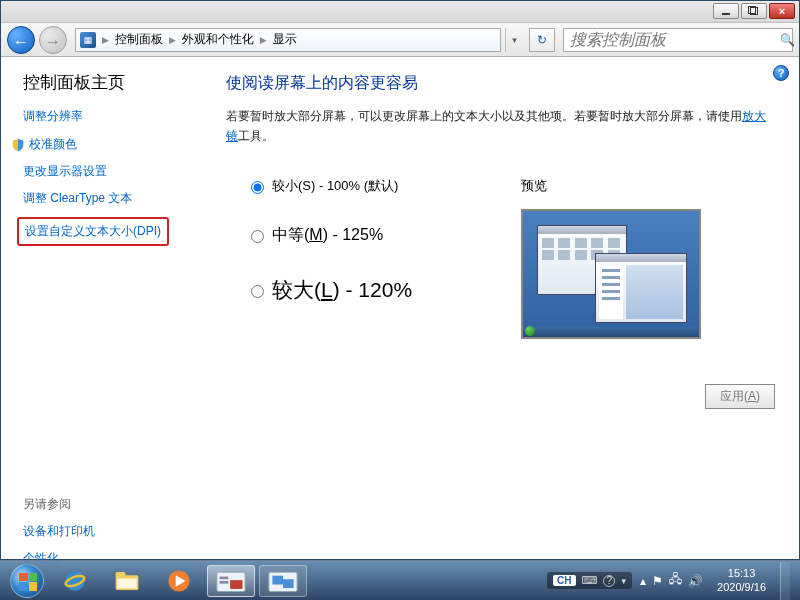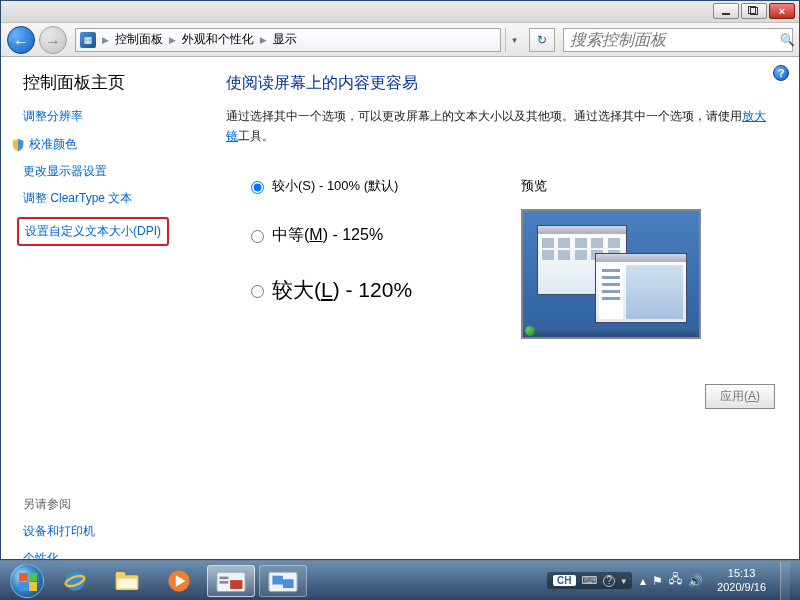--- a/index.html
+++ b/index.html
@@ -146,21 +146,21 @@
       <div class="spacer"></div>
       <div class="seealso">另请参阅</div>
       <a class="link">设备和打印机</a>
       <a class="link">个性化</a>
     </div>
 
     <div class="content">
       <div class="help-icon">?</div>
       <h1>使阅读屏幕上的内容更容易</h1>
       <div class="desc">
-        <span>通过选择其中一个选项，可以更改屏幕上的文本大小以及其他项。通过选择其中一个选项，请使用</span><a>放大镜</a><span>工具。</span>
+        <span>若要暂时放大部分屏幕，可以更改屏幕上的文本大小以及其他项。若要暂时放大部分屏幕，请使用</span><a>放大镜</a><span>工具。</span>
       </div>
 
       <div class="options">
         <div class="radios">
           <label class="radio-row" style="font-size:13px">
             <input type="radio" name="dpi" checked="" style="">
             <span>较小(S) - 100% (默认)</span>
           </label>
           <label class="radio-row" style="font-size:16px">
             <input type="radio" name="dpi" style="">

